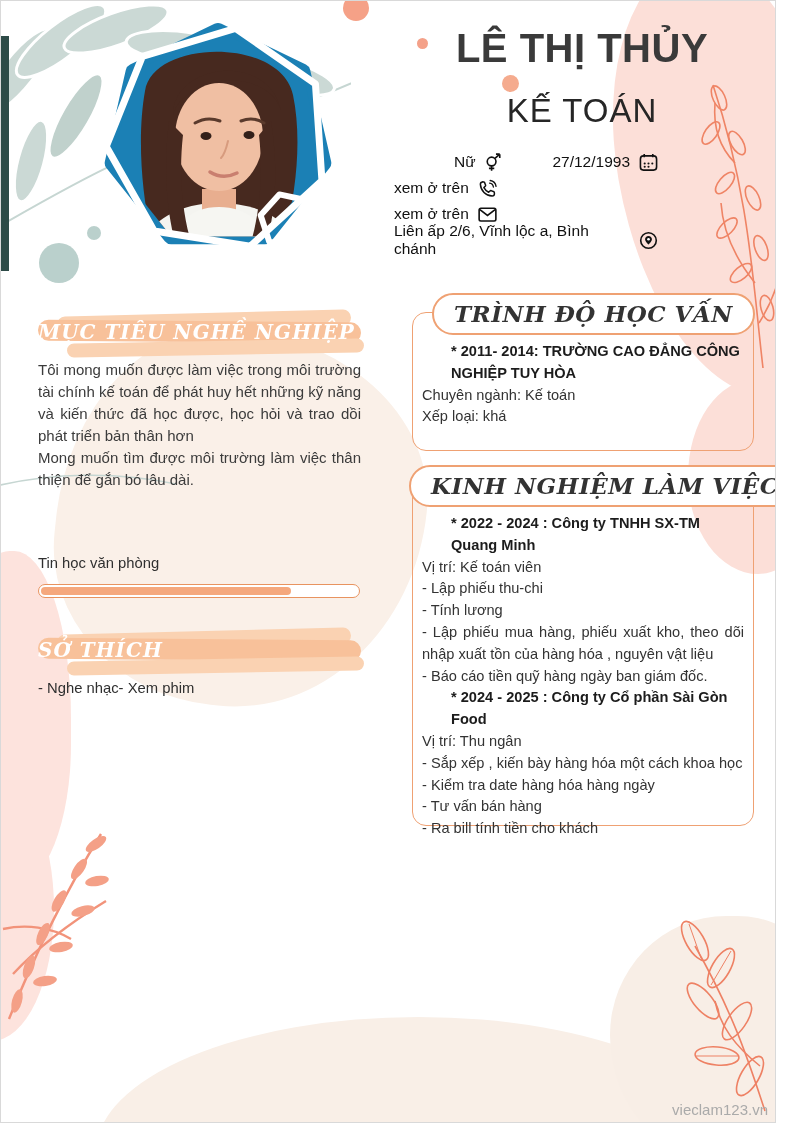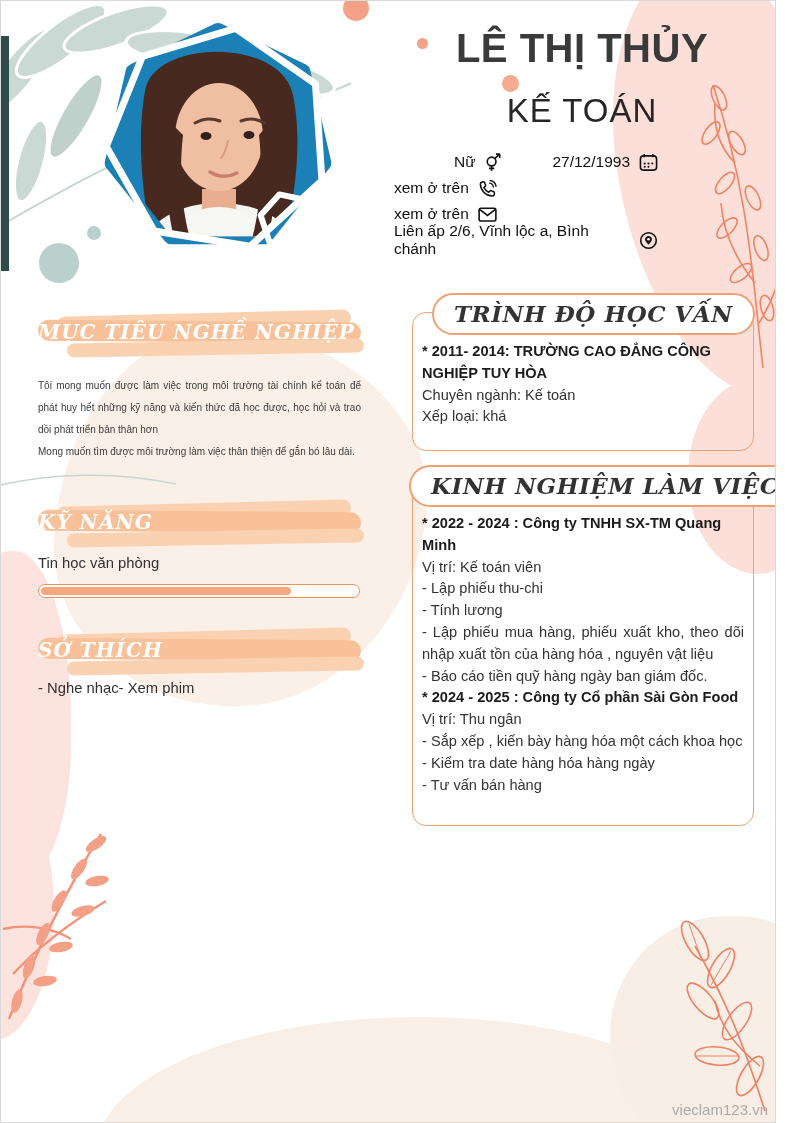--- a/index.html
+++ b/index.html
@@ -37,40 +37,40 @@
   
   .brush{position:absolute;left:37px;width:323px;height:40px;z-index:2;}
   .brush .b1,.brush .b2,.brush .b3{position:absolute;content:"";}
   .brush .b1{left:6%;right:3%;top:1px;height:16px;background:#fad2b2;border-radius:9px;transform:rotate(-1.4deg);}
   .brush .b2{left:0;right:0;top:9px;height:21px;background:#f8c19a;border-radius:11px;transform:rotate(.5deg);}
   .brush .b3{left:9%;right:-1%;bottom:-3px;height:14px;background:#fad2b2;border-radius:8px;transform:rotate(-1deg);}
   .brush .label{position:relative;z-index:1;text-align:left;line-height:40px;
       font-family:"DejaVu Serif",serif;font-style:italic;font-weight:bold;
       font-size:20px;color:#ffffff;letter-spacing:1px;}
   .objective-text{position:absolute;left:37px;top:358px;width:323px;z-index:2;
-      font-size:10px;line-height:21.9px;text-align:justify;color:#3b3b3b;margin-top:16px;}
+      font-size:15px;line-height:21.9px;text-align:justify;color:#3b3b3b;}
   .objective-text p{margin:0;}
   .skill-name{position:absolute;left:37px;top:554px;width:323px;font-size:14.8px;color:#2f2f2f;z-index:2;}
   .skill-bar{position:absolute;left:37px;top:583px;width:316px;height:8px;z-index:2;
       border:1px solid #e8935f;border-radius:8px;background:#fff;padding:2px;}
   .skill-fill{height:8px;background:#f5a87d;border-radius:5px;width:79%;}
   .hobby-list{position:absolute;left:37px;top:676px;width:323px;z-index:2;
       font-size:14.8px;line-height:22.5px;color:#2f2f2f;}
   
   .pill{position:absolute;z-index:3;background:#fff;border:2px solid #efa173;border-radius:22px;
       padding:5px 20px 6px;font-family:"DejaVu Serif",serif;font-style:italic;font-weight:bold;
       font-size:23px;color:#333;letter-spacing:.5px;white-space:nowrap;}
   .rbox{position:absolute;left:411px;width:342px;z-index:2;box-sizing:border-box;
       border:1.5px solid #efa173;border-radius:14px;padding:28px 9px 8px 9px;
       font-size:14.6px;line-height:21.8px;color:#333;}
   .edu-pill{left:431px;top:292px;}
   .edu-box{top:311px;height:139px;}
   .exp-pill{left:408px;top:464px;}
   .exp-box{top:483px;height:342px;}
-  .entry-title{font-weight:bold;color:#1c1c1c;}
+  .entry-title{font-weight:bold;color:#1c1c1c;margin-left:29px;}
   .entry-line{text-align:justify;}
   
   .watermark{position:absolute;right:7px;bottom:4px;font-size:15px;color:#aaaaaa;z-index:5;}
 </style>
 </head>
 <body>
 
 <div class="page">
 
   <div class="blob blob-pink-tr"></div>
@@ -254,26 +254,20 @@
     <span class="b1"></span>
       <span class="b2"></span>
       <span class="b3"></span>
     <div class="label">MỤC TIÊU NGHỀ NGHIỆP</div>
   </div>
   <div class="objective-text">
     <p>Tôi mong muốn được làm việc trong môi trường tài chính kế toán để phát huy hết những kỹ năng và kiến thức đã học được, học hỏi và trao dồi phát triển bản thân hơn</p>
     <p>Mong muốn tìm được môi trường làm việc thân thiện để gắn bó lâu dài.</p>
   </div>
 
-  <div class="brush" style="top:501px">
-    <span class="b1"></span>
-      <span class="b2"></span>
-      <span class="b3"></span>
-    <div class="label">KỸ NĂNG</div>
-  </div>
   <div class="skill-name">Tin học văn phòng</div>
   <div class="skill-bar">
     <div class="skill-fill" style="width: 79%;"></div>
   </div>
 
   <div class="brush" style="top:629px">
     <span class="b1"></span>
       <span class="b2"></span>
       <span class="b3"></span>
     <div class="label">SỞ THÍCH</div>
@@ -295,16 +289,17 @@
     <div class="entry-line">Vị trí: Kế toán viên</div>
     <div class="entry-line">- Lập phiếu thu-chi</div>
     <div class="entry-line">- Tính lương</div>
     <div class="entry-line">- Lập phiếu mua hàng, phiếu xuất kho, theo dõi nhập xuất tồn của hàng hóa , nguyên vật liệu</div>
     <div class="entry-line">- Báo cáo tiền quỹ hàng ngày ban giám đốc.</div>
     <div class="entry-title">* 2024 - 2025 : Công ty Cổ phần Sài Gòn Food</div>
     <div class="entry-line">Vị trí: Thu ngân</div>
     <div class="entry-line">- Sắp xếp , kiến bày hàng hóa một cách khoa học</div>
     <div class="entry-line">- Kiểm tra date hàng hóa hàng ngày</div>
     <div class="entry-line">- Tư vấn bán hàng</div>
+    <div class="entry-line">- Ra bill tính tiền cho khách</div>
   </div>
 
   <div class="watermark">vieclam123.vn</div>
 </div>
 
 </body></html>

